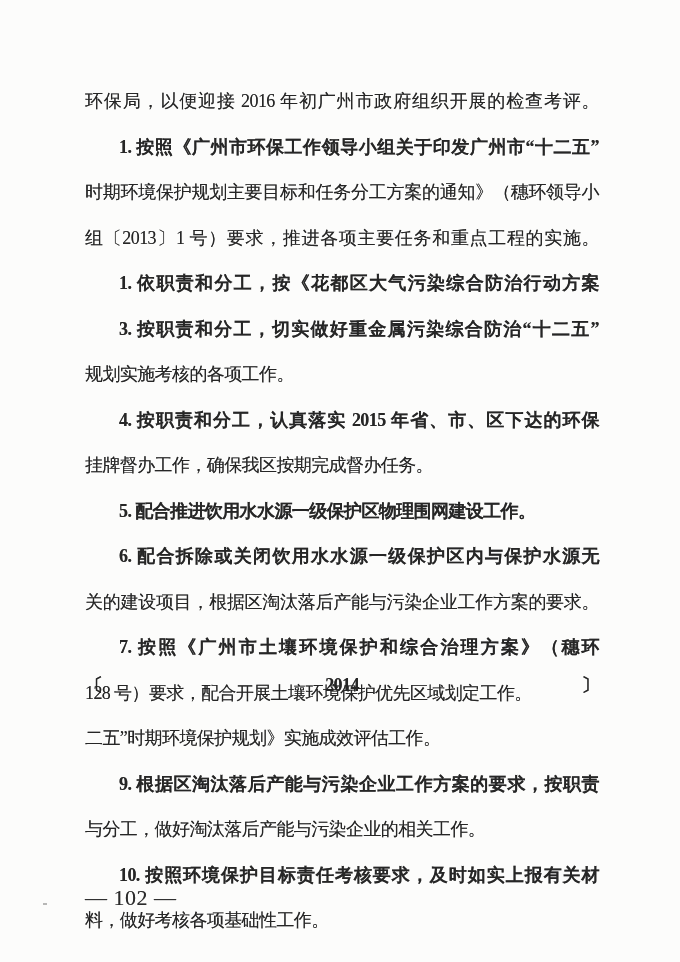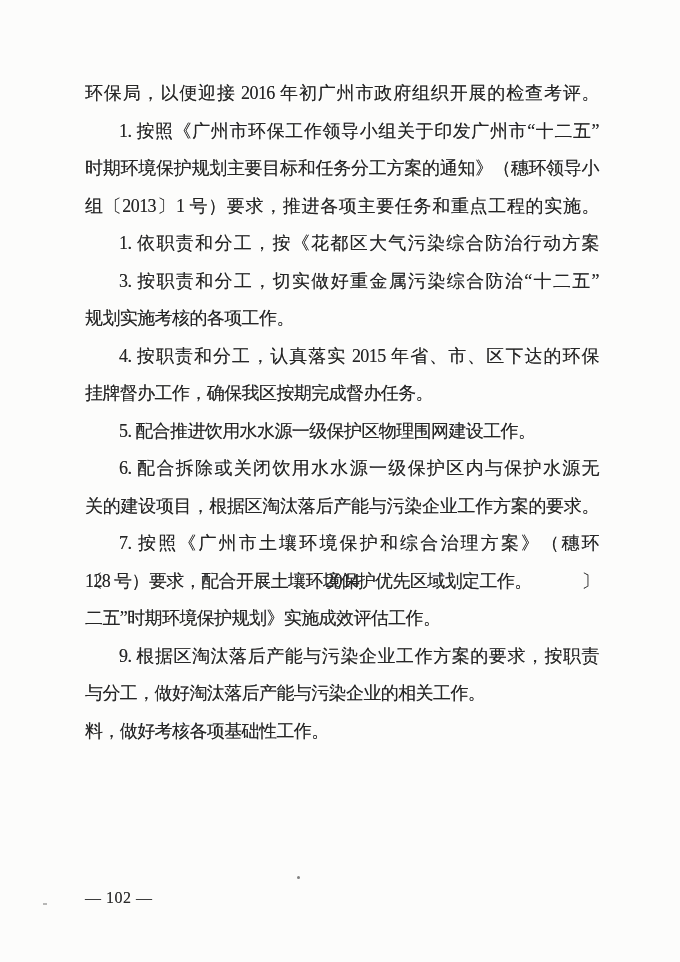--- a/index.html
+++ b/index.html
@@ -24,34 +24,36 @@
     width: 514px;
   }
   .line {
     height: 37.5px;
     line-height: 37.5px;
     font-size: 18px;
     letter-spacing: -0.6px;
     white-space: nowrap;
     text-align: left;
     text-shadow: 0 0 0.5px rgba(30,30,30,0.55);
+    margin-top: 8px;
   }
   .line.indent {
     text-indent: 34px;
+    font-weight: bold;
   }
   .line.justify {
     white-space: normal;
     text-align: justify;
     text-align-last: justify;
   }
   .footer {
     position: absolute;
     left: 85px;
     top: 886px;
-    font-size: 16px;
+    font-size: 22px;
     letter-spacing: 0.5px;
     line-height: 24px;
     color: #2b2b2b;
     text-shadow: 0 0 0.5px rgba(30,30,30,0.5);
   }
   .artifact-dot {
     position: absolute;
     left: 297px;
     top: 876px;
     width: 3px;
@@ -86,20 +88,21 @@
       <div class="line indent justify">4. 按职责和分工，认真落实 2015 年省、市、区下达的环保</div>
       <div class="line">挂牌督办工作，确保我区按期完成督办任务。</div>
       <div class="line indent">5. 配合推进饮用水水源一级保护区物理围网建设工作。</div>
       <div class="line indent justify">6. 配合拆除或关闭饮用水水源一级保护区内与保护水源无</div>
       <div class="line justify">关的建设项目，根据区淘汰落后产能与污染企业工作方案的要求。</div>
       <div class="line indent justify">7. 按照《广州市土壤环境保护和综合治理方案》（穗环〔2014〕</div>
       <div class="line">128 号）要求，配合开展土壤环境保护优先区域划定工作。</div>
       <div class="line">二五”时期环境保护规划》实施成效评估工作。</div>
       <div class="line indent justify">9. 根据区淘汰落后产能与污染企业工作方案的要求，按职责</div>
       <div class="line">与分工，做好淘汰落后产能与污染企业的相关工作。</div>
+      <div class="line indent justify">10. 按照环境保护目标责任考核要求，及时如实上报有关材</div>
       <div class="line">料，做好考核各项基础性工作。</div>
     </div>
 
   <div class="footer">— 102 —</div>
 
   <div class="artifact-dot"></div>
   <div class="artifact-speck"></div>
 
 </div>
 

